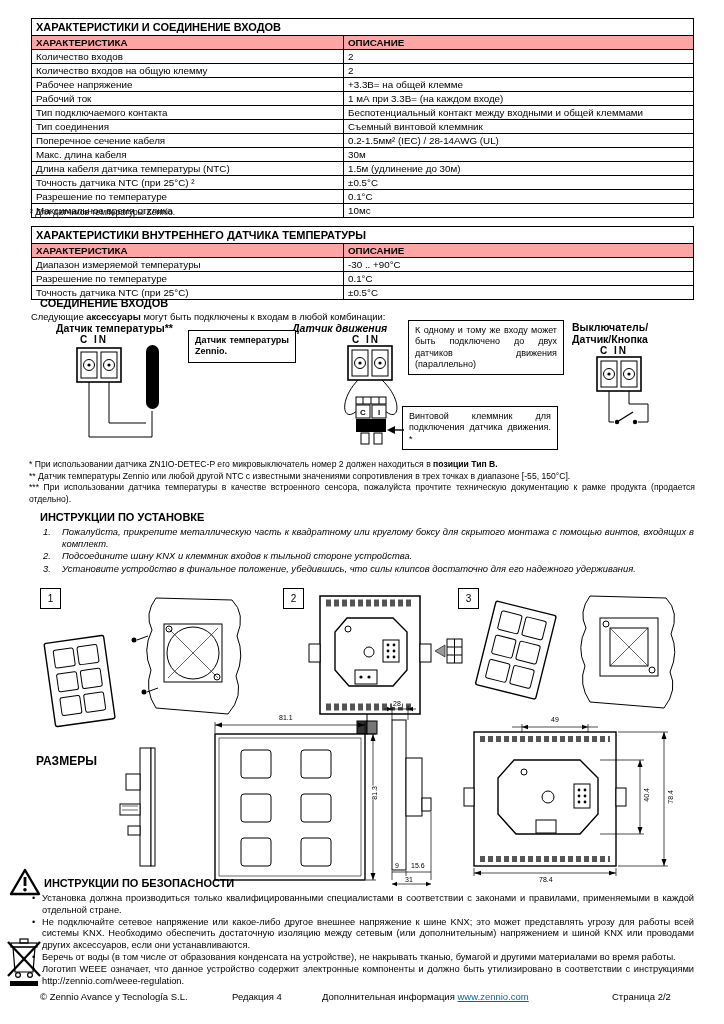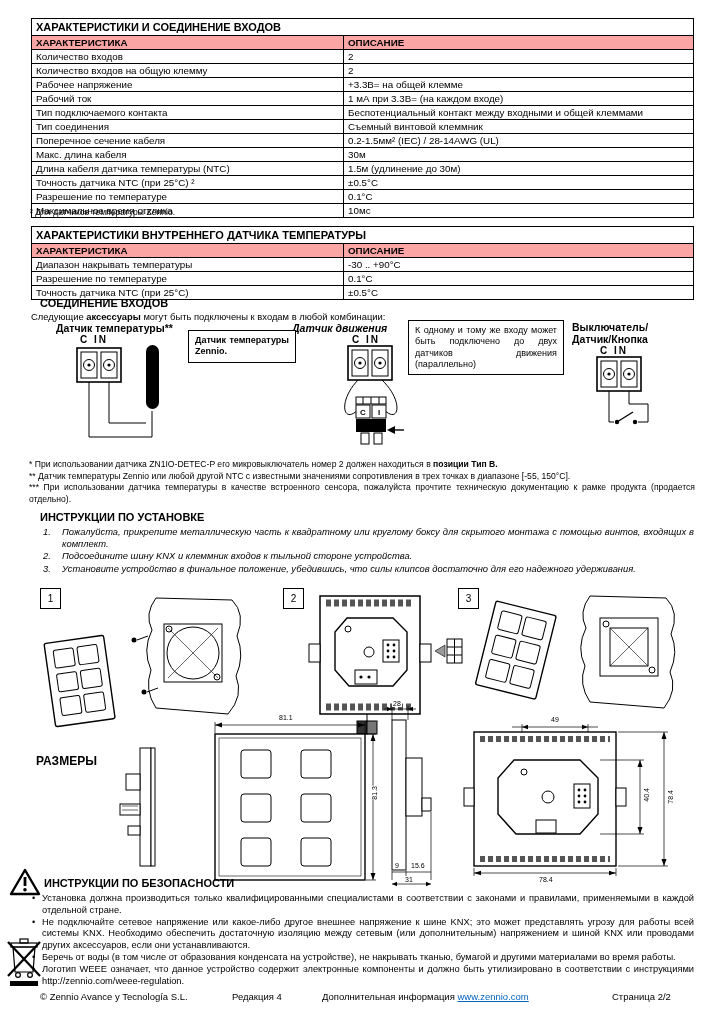--- a/index.html
+++ b/index.html
@@ -113,21 +113,21 @@
       </colgroup>
     <tbody>
         <tr class="t">
           <td colspan="2">ХАРАКТЕРИСТИКИ ВНУТРЕННЕГО ДАТЧИКА ТЕМПЕРАТУРЫ</td>
         </tr>
     <tr class="h">
       <td>ХАРАКТЕРИСТИКА</td>
       <td>ОПИСАНИЕ</td>
         </tr>
     <tr>
-          <td>Диапазон накрывать температуры</td>
+          <td>Диапазон измеряемой температуры</td>
           <td>-30 .. +90°C</td>
         </tr>
     <tr>
           <td>Разрешение по температуре</td>
           <td>0.1°C</td>
         </tr>
     <tr>
           <td>Точность датчика NTC (при 25°C)</td>
           <td>±0.5°C</td>
         </tr>
@@ -184,20 +184,21 @@
       <rect x="2" y="8" width="14" height="13" fill="#fff" stroke="#000"></rect>
       <rect x="18" y="8" width="14" height="13" fill="#fff" stroke="#000"></rect>
       <text x="9" y="18" text-anchor="middle" font-size="8" font-weight="bold">C</text>
       <text x="25" y="18" text-anchor="middle" font-size="8" font-weight="bold">I</text>
       <rect x="2" y="22" width="30" height="13" fill="#000"></rect>
       <rect x="7" y="36" width="8" height="11" fill="#fff" stroke="#000"></rect>
       <rect x="20" y="36" width="8" height="11" fill="#fff" stroke="#000"></rect>
     </g>
   </svg>
   <div class="notebox" style="left:402px;top:320px;width:142px;margin-left:6px;">К одному и тому же входу может быть подключено до двух датчиков движения (параллельно)</div>
+  <div class="notebox" style="left:402px;top:406px;width:142px;">Винтовой клеммник для подключения датчика движения. *</div>
   <svg style="left:386px;top:424px;" width="18" height="12">
     <line x1="18" y1="6" x2="7" y2="6" stroke="#000" stroke-width="1.4"></line>
     <polygon points="1,6 9,2 9,10" fill="#000"></polygon>
   </svg>
 
   <svg style="left:584px;top:356px;" width="80" height="80">
     <g>
       <rect x="13" y="1" width="44" height="34" fill="#fff" stroke="#000" stroke-width="1.6"></rect>
       <rect x="17" y="5" width="16" height="26" fill="#fff" stroke="#000"></rect>
       <rect x="37" y="5" width="16" height="26" fill="#fff" stroke="#000"></rect>

